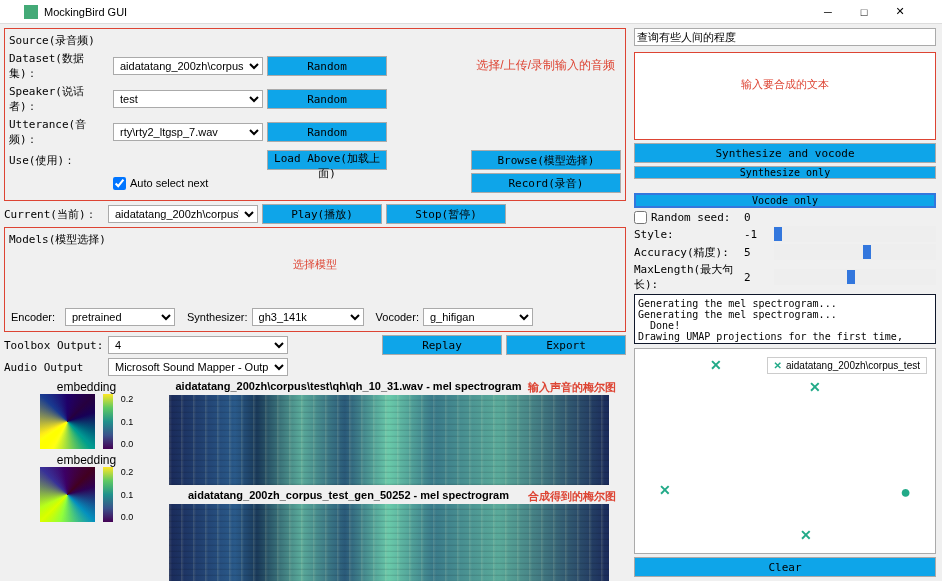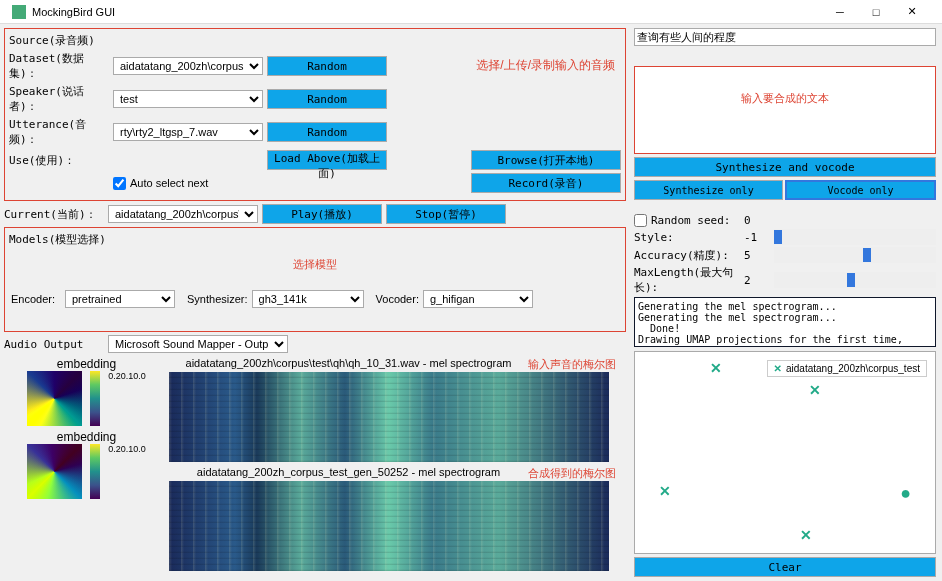--- a/index.html
+++ b/index.html
@@ -1,57 +1,57 @@
 <!DOCTYPE html>
 <html><head>
 <meta charset="utf-8">
 <style>
 * { box-sizing: border-box; margin: 0; padding: 0; }
 body { font-family: "Microsoft YaHei", sans-serif; font-size: 11px; background: #f0f0f0; width: 942px; height: 581px; overflow: hidden; }
-.titlebar { height: 24px; background: #fff; display: flex; align-items: center; padding: 0 12px; border-bottom: 1px solid #ddd; }
+.titlebar { height: 24px; background: #fff; display: flex; align-items: center; padding: 0 24px; border-bottom: 1px solid #ddd; }
 .titlebar .icon { width: 14px; height: 14px; margin-right: 6px; }
 .titlebar .title { flex: 1; }
 .titlebar .winbtn { width: 36px; height: 24px; display: flex; align-items: center; justify-content: center; cursor: pointer; }
 .main { display: flex; height: calc(100% - 24px); }
 .left { width: 630px; padding: 4px; }
 .right { width: 310px; padding: 4px; display: flex; flex-direction: column; }
 .redbox { border: 1px solid #d43; padding: 4px; margin-bottom: 3px; position: relative; }
 .redlabel { position: absolute; color: #d43; font-size: 12px; }
 .row { display: flex; align-items: center; margin-bottom: 3px; gap: 4px; }
 .lbl { width: 100px; font-family: "SimSun", monospace; }
 select, input[type=text] { height: 18px; border: 1px solid #aaa; background: #fff; font-size: 11px; padding: 0 2px; font-family: inherit; }
 .sel-med { width: 150px; }
 button { height: 20px; background: #0ea5e9; border: 1px solid #aaa; font-size: 11px; font-family: "SimSun", monospace; cursor: pointer; }
 .btn-med { width: 120px; }
 .btn-wide { width: 150px; }
 .chk { display: flex; align-items: center; gap: 4px; }
 .textarea { width: 100%; height: 88px; border: 1px solid #d43; background: #fff; padding: 4px; color: #888; font-size: 11px; }
 .placeholder-red { color: #d43; text-align: center; padding-top: 20px; }
-.synth-btns { display: flex; gap: 2px; margin-bottom: 14px; }
+.synth-btns { display: flex; gap: 14px; margin-bottom: 3px; flex-direction: column; }
 .synth-btns button { flex: 1; font-size: 10px; }
 .active-btn { border: 2px solid #37d !important; }
 .param-row { display: flex; align-items: center; margin-bottom: 2px; font-family: "SimSun", monospace; }
 .param-row .plbl { width: 110px; }
 .param-row .pval { width: 30px; }
 .slider { flex: 1; height: 16px; position: relative; background: #eee; }
 .slider .thumb { position: absolute; width: 8px; height: 14px; background: #37d; top: 1px; }
 .logbox { border: 1px solid #0f172a; background: #fff; height: 50px; padding: 3px; font-family: "SimSun", monospace; font-size: 10px; overflow: hidden; margin-bottom: 4px; }
 .umap { border: 1px solid #aaa; background: #fff; flex: 1; position: relative; margin-bottom: 3px; }
 .umap .legend { position: absolute; top: 8px; right: 8px; border: 1px solid #ccc; background: #fff; padding: 2px 6px; font-size: 10px; display: flex; align-items: center; gap: 4px; }
 .umap .pt { position: absolute; font-size: 14px; font-weight: bold; }
 .spectro-area { display: flex; margin-top: 4px; }
 .embed-col { width: 165px; }
 .embed-item { margin-bottom: 4px; }
 .embed-title { text-align: center; font-size: 12px; }
 .colorbar { display: inline-block; width: 10px; height: 55px; background: linear-gradient(to top, #440154, #3b528b, #21918c, #5ec962, #fde725); vertical-align: top; }
 .embed-row { display: flex; justify-content: center; gap: 8px; align-items: center; }
-.ticks { font-size: 9px; display: flex; flex-direction: row; justify-content: space-between; height: 55px; }
+.ticks { font-size: 9px; display: flex; flex-direction: column; justify-content: space-between; height: 55px; }
 .spectro-col { flex: 1; }
 .spectro-item { position: relative; margin-bottom: 4px; }
-.spectro-title { text-align: center; font-size: 11px; }
+.spectro-title { text-align: center; font-size: 11px; font-weight: bold; }
 .spectro-title .red { color: #d43; float: right; margin-right: 10px; }
 .spectro-img { width: 440px; height: 90px; background: linear-gradient(90deg, #1a2a5a 0%, #2a5a8a 15%, #1a3a5a 20%, #5aaa9a 30%, #2a5a7a 40%, #6acaaa 50%, #3a7a8a 60%, #5aaa9a 75%, #1a2a5a 100%); position: relative; overflow: hidden; }
 .spectro-img::before { content: ''; position: absolute; inset: 0; background: repeating-linear-gradient(0deg, rgba(0,0,0,0.15) 0px, transparent 2px, transparent 6px), repeating-linear-gradient(90deg, rgba(255,255,200,0.15) 0px, transparent 3px, transparent 12px); }
 .heatmap { width: 55px; height: 55px; background: conic-gradient(from 45deg, #440154, #21918c, #fde725, #3b528b, #440154); filter: contrast(1.5); image-rendering: pixelated; }
 </style>
 </head>
 <body>
 
 <div class="titlebar">
   <svg class="icon" viewBox="0 0 16 16">
@@ -83,21 +83,21 @@
       <div class="row">
         <span class="lbl">Utterance(音频)：</span>
         <select class="sel-med"><option>rty\rty2_ltgsp_7.wav</option></select>
         <button class="btn-med">Random</button>
       </div>
       <div class="row">
         <span class="lbl">Use(使用)：</span>
         <div style="width:150px"></div>
         <button class="btn-med">Load Above(加载上面)</button>
         <div style="flex:1"></div>
-        <button class="btn-wide">Browse(打开本地)</button>
+        <button class="btn-wide">Browse(模型选择)</button>
       </div>
       <div class="row">
         <span class="lbl"></span>
         <label class="chk">
             <input type="checkbox" checked="" style="">
             <span>Auto select next</span>
           </label>
         <div style="flex:1"></div>
         <button class="btn-wide">Record(录音)</button>
       </div>
@@ -108,30 +108,37 @@
       <select class="sel-med"><option>aidatatang_200zh\corpus\te</option></select>
       <button class="btn-med">Play(播放)</button>
       <button class="btn-med">Stop(暂停)</button>
     </div>
 
     <div class="redbox" style="height:105px">
       <div class="row">
           <span class="lbl">Models(模型选择)</span>
         </div>
       <div style="text-align:center;color:#d43;margin:10px 0">选择模型</div>
-      <div class="row" style="position:absolute;bottom:20px;left:6px;right:6px">
+      <div class="row" style="position:absolute;bottom:2px;left:6px;right:6px">
         <span style="width:50px">Encoder:</span>
         <select style="width:110px"><option>pretrained</option></select>
         <span style="margin-left:8px">Synthesizer:</span>
         <select style="width:112px"><option>gh3_141k</option></select>
         <span style="margin-left:8px">Vocoder:</span>
         <select style="width:110px"><option>g_hifigan</option></select>
       </div>
     </div>
 
+    <div class="row">
+      <span class="lbl">Toolbox Output:</span>
+      <select style="width:180px"><option>4</option></select>
+      <div style="flex:1"></div>
+      <button class="btn-med">Replay</button>
+      <button class="btn-med">Export</button>
+    </div>
     <div class="row">
       <span class="lbl">Audio Output</span>
       <select style="width:180px"><option>Microsoft Sound Mapper - Output</option></select>
     </div>
 
     <div class="spectro-area">
       <div class="embed-col">
         <div class="embed-item">
           <div class="embed-title">embedding</div>
           <div class="embed-row">
@@ -164,21 +171,21 @@
         </div>
         <div class="spectro-item">
           <div class="spectro-title"><span>aidatatang_200zh_corpus_test_gen_50252 - mel spectrogram</span><span class="red">合成得到的梅尔图</span></div>
           <div class="spectro-img"></div>
         </div>
       </div>
     </div>
   </div>
 
   <div class="right">
-    <input type="text" style="width: 100%; margin-bottom: 20px;" value="查询有些人间的程度">
+    <input type="text" style="width: 100%; margin-bottom: 6px;" value="查询有些人间的程度">
     <div class="textarea">
         <div class="placeholder-red">输入要合成的文本</div>
       </div>
     <button style="width:100%;margin:3px 0">Synthesize and vocode</button>
     <div class="synth-btns">
       <button>Synthesize only</button>
       <button class="active-btn">Vocode only</button>
     </div>
     <div class="param-row">
       <label class="chk" style="width:110px">

